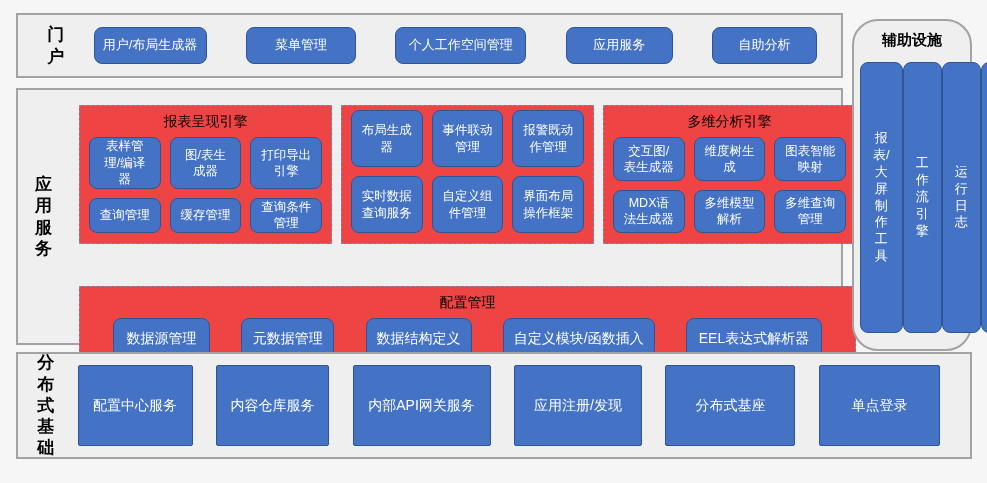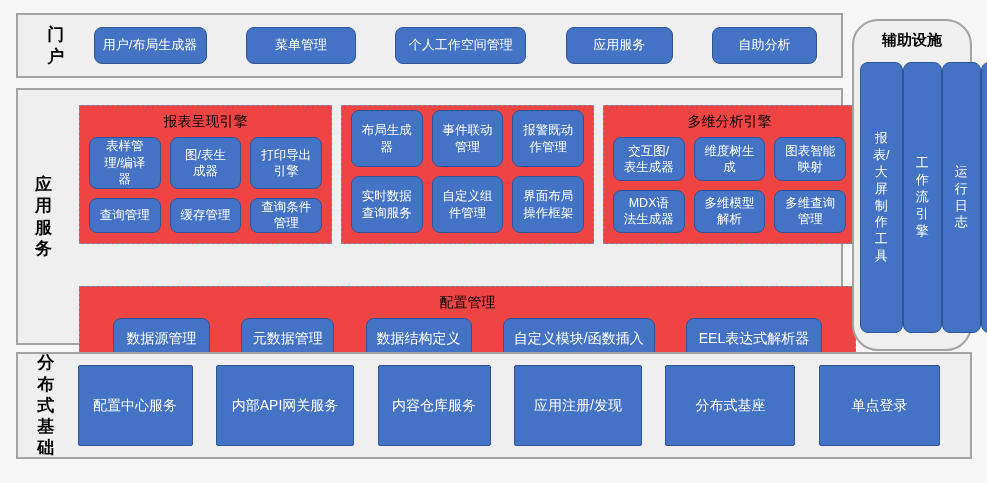--- a/index.html
+++ b/index.html
@@ -150,19 +150,19 @@
     <div class="btn">运行日志</div>
     <div class="btn">权限管理</div>
     <div class="btn">消息中心</div>
   </div>
 </div>
 
 <div id="dist" class="section">
   <div class="v-label">分布式基础</div>
   <div class="row">
     <div class="btn dw0">配置中心服务</div>
+    <div class="btn dw1">内容仓库服务</div>
     <div class="btn dw2">内部API网关服务</div>
-    <div class="btn dw1">内容仓库服务</div>
     <div class="btn dw3">应用注册/发现</div>
     <div class="btn dw4">分布式基座</div>
     <div class="btn dw5">单点登录</div>
   </div>
 </div>
 
 </body></html>

